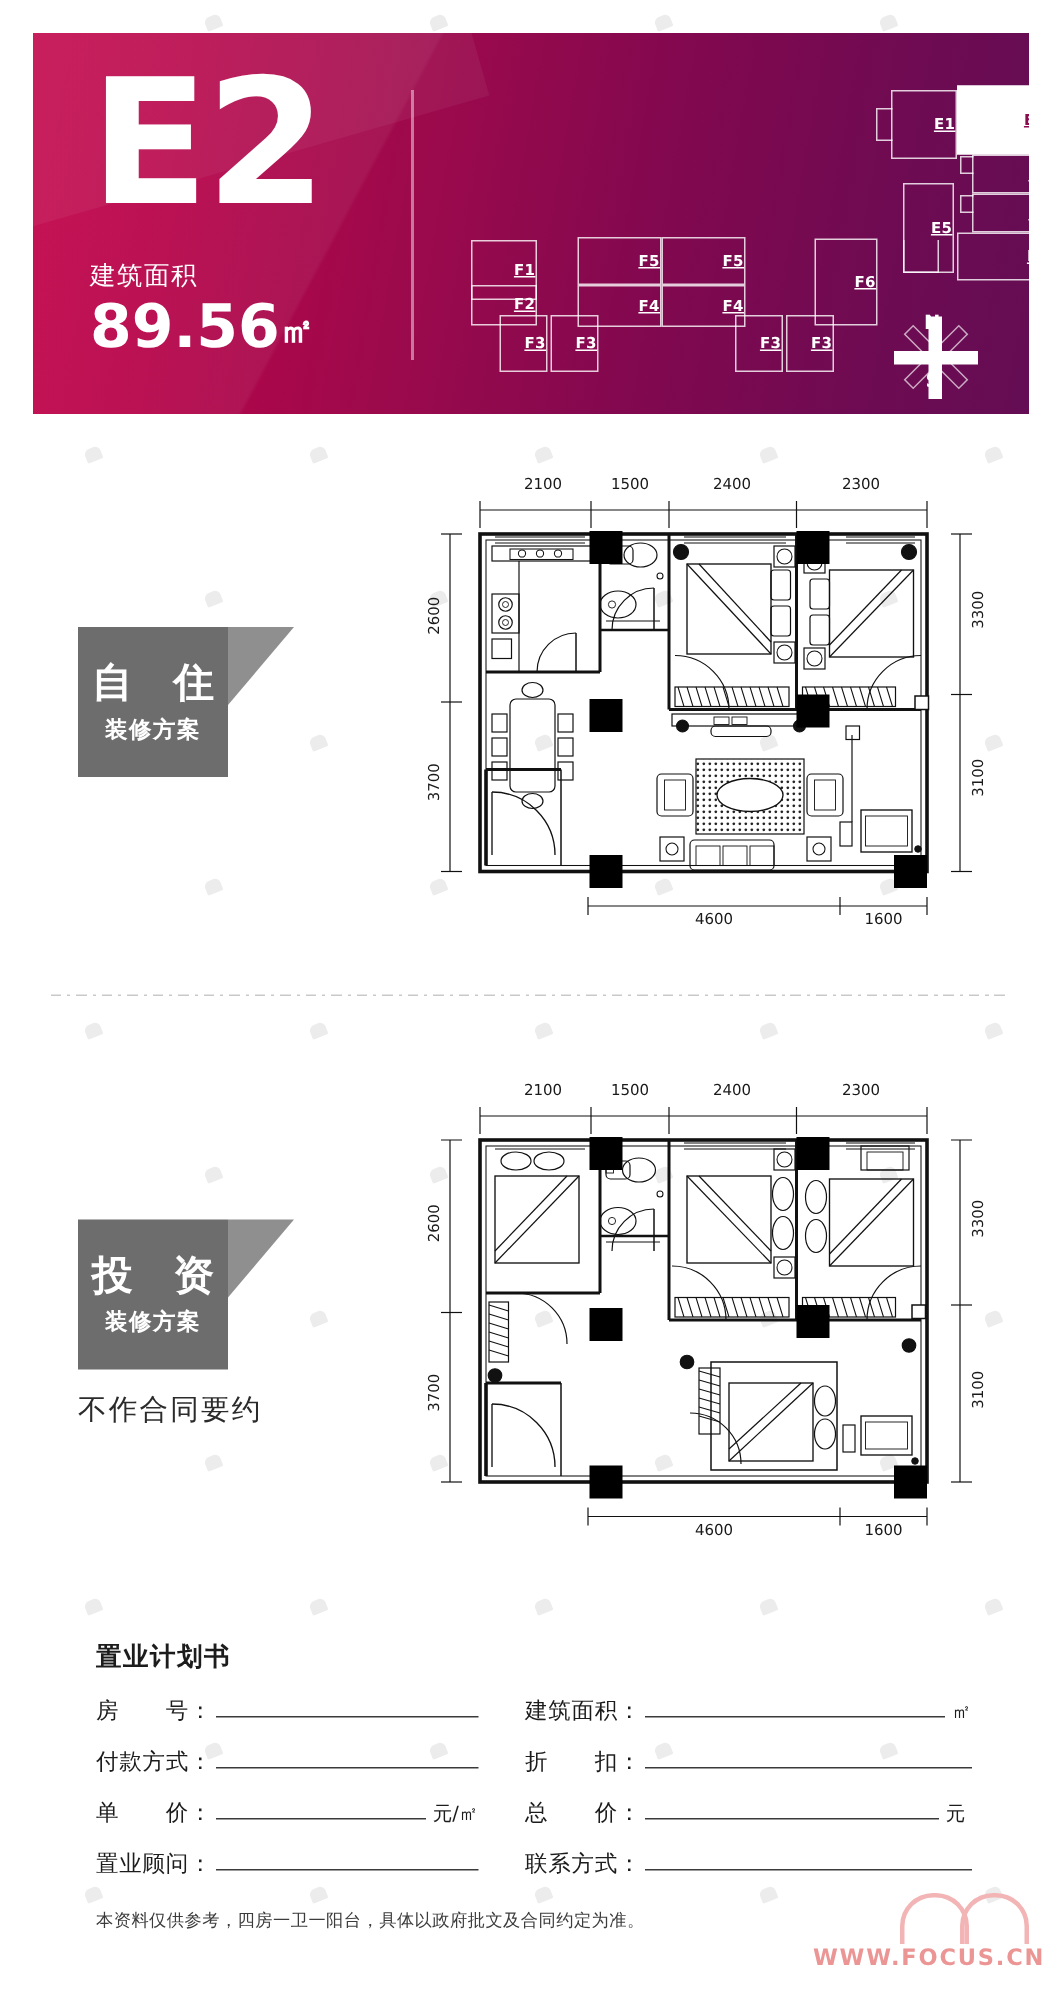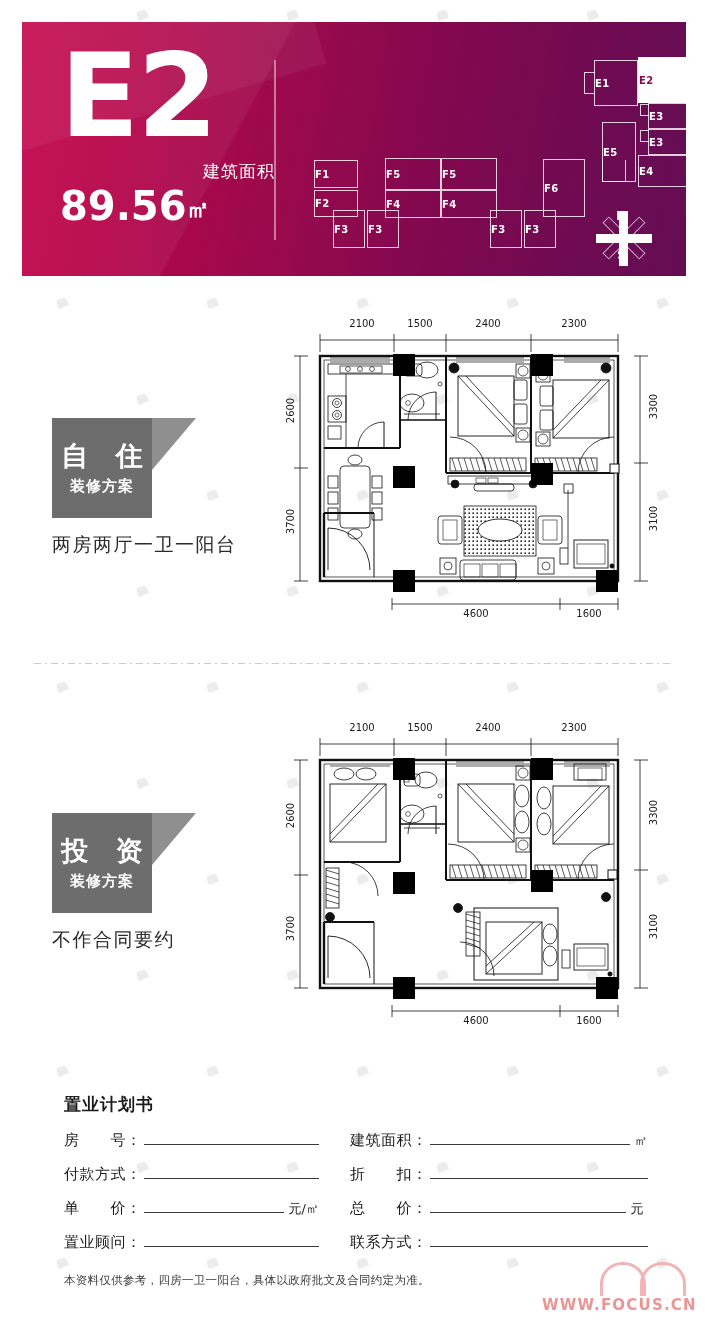--- a/index.html
+++ b/index.html
@@ -39,42 +39,42 @@
     content:""; position:absolute; left:-40px; top:-60px; width:330px; height:150px;
     background:rgba(255,255,255,.05);
     transform:rotate(-16deg);
   }
   .banner-left{ position:absolute; left:38px; top:18px; width:215px; }
   .unit-code{
     font-size:116px; line-height:112px; font-weight:bold; color:#ffffff;
     letter-spacing:-2px; font-family:"DejaVu Sans","Liberation Sans",sans-serif;
   }
   .area-label{
-    font-size:17px; color:#ffffff; margin-top:8px; letter-spacing:1px;
+    font-size:17px; color:#ffffff; margin-top:20px; letter-spacing:1px;
     font-family:Liberation Serif, serif;
-    text-align:right;
   }
   .area-value{
     font-size:40px; font-weight:bold; color:#ffffff; line-height:44px; margin-top:1px;
     letter-spacing:0px;
   }
   .area-value .unit{ font-size:23px; font-weight:bold; vertical-align:3px; }
   .banner-divider{
     position:absolute; left:252px; top:38px; width:2px; height:180px;
     background:rgba(255,255,255,.45);
   }
 
   
   .siteplan{ position:absolute; left:278px; top:30px; width:382px; height:215px; }
   .blk{
     position:absolute; border:1.4px solid rgba(255,255,255,.8);
     color:#ffffff; font-size:10px; font-weight:bold;
-    display:flex; align-items:center; justify-content:flex-start;
+    display:flex; align-items:center; justify-content:flex-end;
     font-family:"DejaVu Sans","Liberation Sans",sans-serif;
     letter-spacing:.3px;
+    text-decoration:underline;
   }
   .blk.active{ background:#ffffff; color:#8a0b50; border-color:#ffffff; }
 
   .compass{ position:absolute; left:292px; top:155px; width:64px; height:62px; }
   .compass .ray{
     position:absolute; left:50%; top:50%; width:9px; height:26px;
     border:1.2px solid rgba(255,255,255,.65);
     transform-origin:50% 0%;
   }
   .compass .cross-h{
@@ -207,21 +207,21 @@
 
     <div class="blk" style="left:302px;top:70px;width:34px;height:60px;">
       <span>E5</span>
     </div>
     <div class="blk" style="left:302px;top:108px;width:24px;height:22px;border-top:none;"></div>
 
     <div class="blk" style="left:338px;top:103px;width:62px;height:32px;">
       <span>E4</span>
     </div>
 
-    <div class="blk" style="left:14px;top:108px;width:44px;height:28px;">
+    <div class="blk" style="left:14px;top:108px;width:44px;height:40px;">
       <span>F1</span>
     </div>
     <div class="blk" style="left:14px;top:138px;width:44px;height:27px;">
       <span>F2</span>
     </div>
     <div class="blk" style="left:33px;top:158px;width:32px;height:38px;">
       <span>F3</span>
     </div>
     <div class="blk" style="left:67px;top:158px;width:32px;height:38px;">
       <span>F3</span>
@@ -261,21 +261,20 @@
     </div>
   </div>
 </div>
 
 <div class="badge-wrap" style="left:52px;top:418px;">
   <div class="badge">
     <div class="b1">自 住</div>
     <div class="b2">装修方案</div>
     <div class="badge-tail"></div>
   </div>
-  <div class="badge-sub">两房两厅一卫一阳台</div>
 </div>
 
 <div class="plan" style="left:288px;top:308px;width:400px;height:320px;">
   <svg width="400" height="320" viewBox="0 0 400 320">
     <g stroke="#111" fill="none" stroke-width="1">
 
       <line x1="32" y1="32" x2="330" y2="32" stroke-width="0.8"></line>
       <line x1="32" y1="26" x2="32" y2="44" stroke-width="0.8"></line>
       <line x1="106" y1="26" x2="106" y2="44" stroke-width="0.8"></line>
       <line x1="158" y1="26" x2="158" y2="44" stroke-width="0.8"></line>

